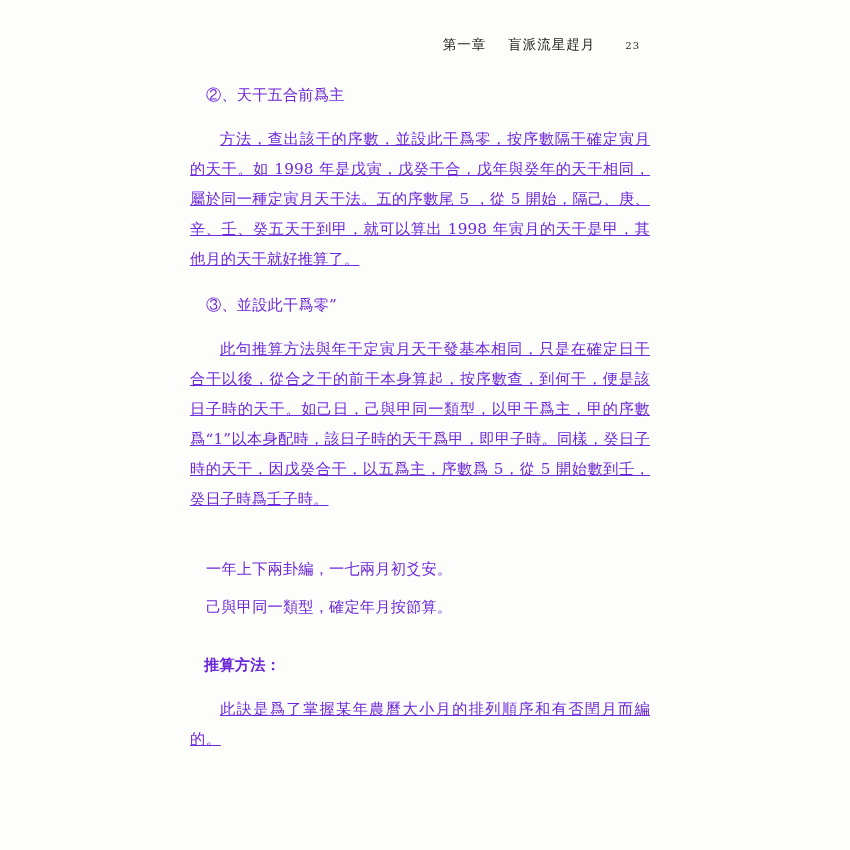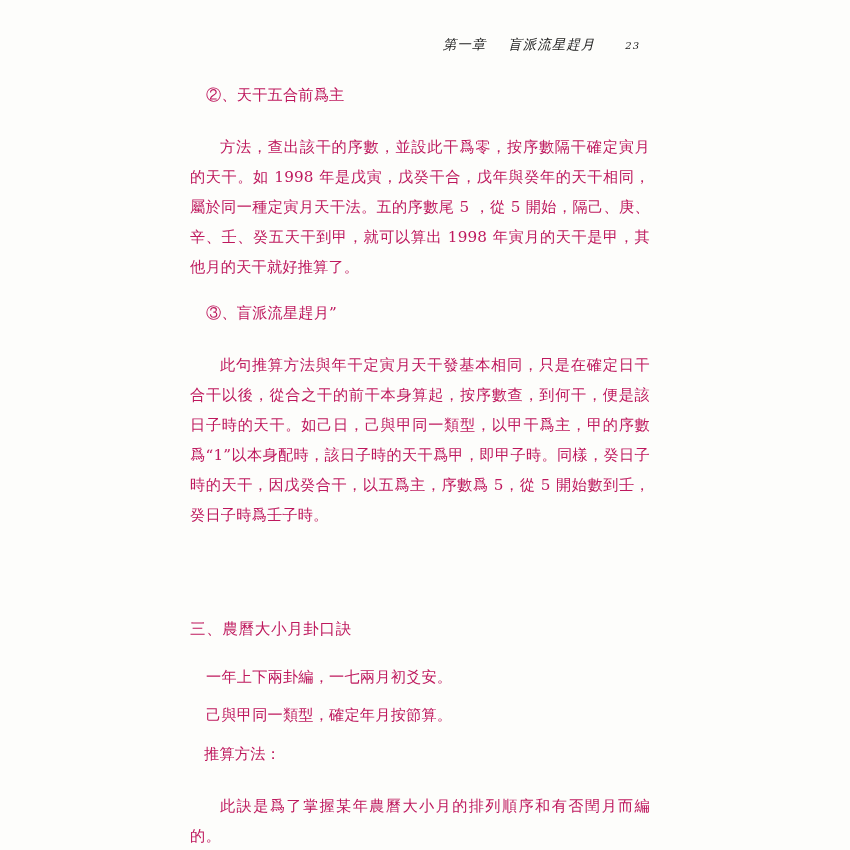--- a/index.html
+++ b/index.html
@@ -34,68 +34,69 @@
   .running-head {
     display: flex;
     align-items: baseline;
     justify-content: flex-end;
     font-size: 13.5px;
     letter-spacing: 1px;
     color: #1a1a1a;
     padding-right: 10px;
     margin-bottom: 26px;
     white-space: nowrap;
-    font-style: italic;
   }
   .running-head .chapter {
     margin-right: 22px;
   }
   .running-head .head-title {
     margin-right: 30px;
   }
   .running-head .folio {
     font-family: "DejaVu Serif", "Liberation Serif", serif;
     font-size: 10px;
   }
 
   
   .block {
     font-size: 15.2px;
     line-height: 30px;
     letter-spacing: 0.2px;
     text-align: justify;
-    color: #be185d;
+    color: #6d28d9;
   }
   .heading-num {
     margin-top: 16px;
     margin-bottom: 6px;
     padding-left: 16px;
   }
   .para {
-    margin-top: 22px;
+    margin-top: 14px;
     margin-bottom: 6px;
     text-indent: 30px;
+    text-decoration: underline;
   }
   .section-title {
     margin-top: 52px;
     margin-bottom: 18px;
     font-size: 15.6px;
     letter-spacing: 0.6px;
     padding-left: 0px;
   }
   .verse {
     padding-left: 16px;
     margin-top: 8px;
     margin-bottom: 2px;
     line-height: 30px;
   }
   .label-line {
-    margin-top: 9px;
+    margin-top: 28px;
     margin-bottom: 8px;
     padding-left: 14px;
+    font-weight: bold;
   }
   .spacer-big {
     height: 26px;
   }
 </style>
 </head>
 <body>
 
 <div class="page">
   <div class="page-inner">
@@ -103,27 +104,26 @@
     <div class="running-head">
       <span class="chapter">第一章</span>
       <span class="head-title">盲派流星趕月</span>
       <span class="folio">23</span>
     </div>
 
     <div class="block heading-num">②、天干五合前爲主</div>
 
     <div class="block para">方法，查出該干的序數，並設此干爲零，按序數隔干確定寅月的天干。如 1998 年是戊寅，戊癸干合，戊年與癸年的天干相同，屬於同一種定寅月天干法。五的序數尾 5 ，從 5 開始，隔己、庚、辛、壬、癸五天干到甲，就可以算出 1998 年寅月的天干是甲，其他月的天干就好推算了。</div>
 
-    <div class="block heading-num">③、盲派流星趕月”</div>
+    <div class="block heading-num">③、並設此干爲零”</div>
 
     <div class="block para">此句推算方法與年干定寅月天干發基本相同，只是在確定日干合干以後，從合之干的前干本身算起，按序數查，到何干，便是該日子時的天干。如己日，己與甲同一類型，以甲干爲主，甲的序數爲“1”以本身配時，該日子時的天干爲甲，即甲子時。同樣，癸日子時的天干，因戊癸合干，以五爲主，序數爲 5，從 5 開始數到壬，癸日子時爲壬子時。</div>
 
     <div class="spacer-big"></div>
 
-    <div class="block section-title">三、農曆大小月卦口訣</div>
 
     <div class="block verse">一年上下兩卦編，一七兩月初爻安。</div>
     <div class="block verse">己與甲同一類型，確定年月按節算。</div>
 
     <div class="block label-line">推算方法：</div>
 
     <div class="block para">此訣是爲了掌握某年農曆大小月的排列順序和有否閏月而編的。</div>
 
   </div>
 </div>

